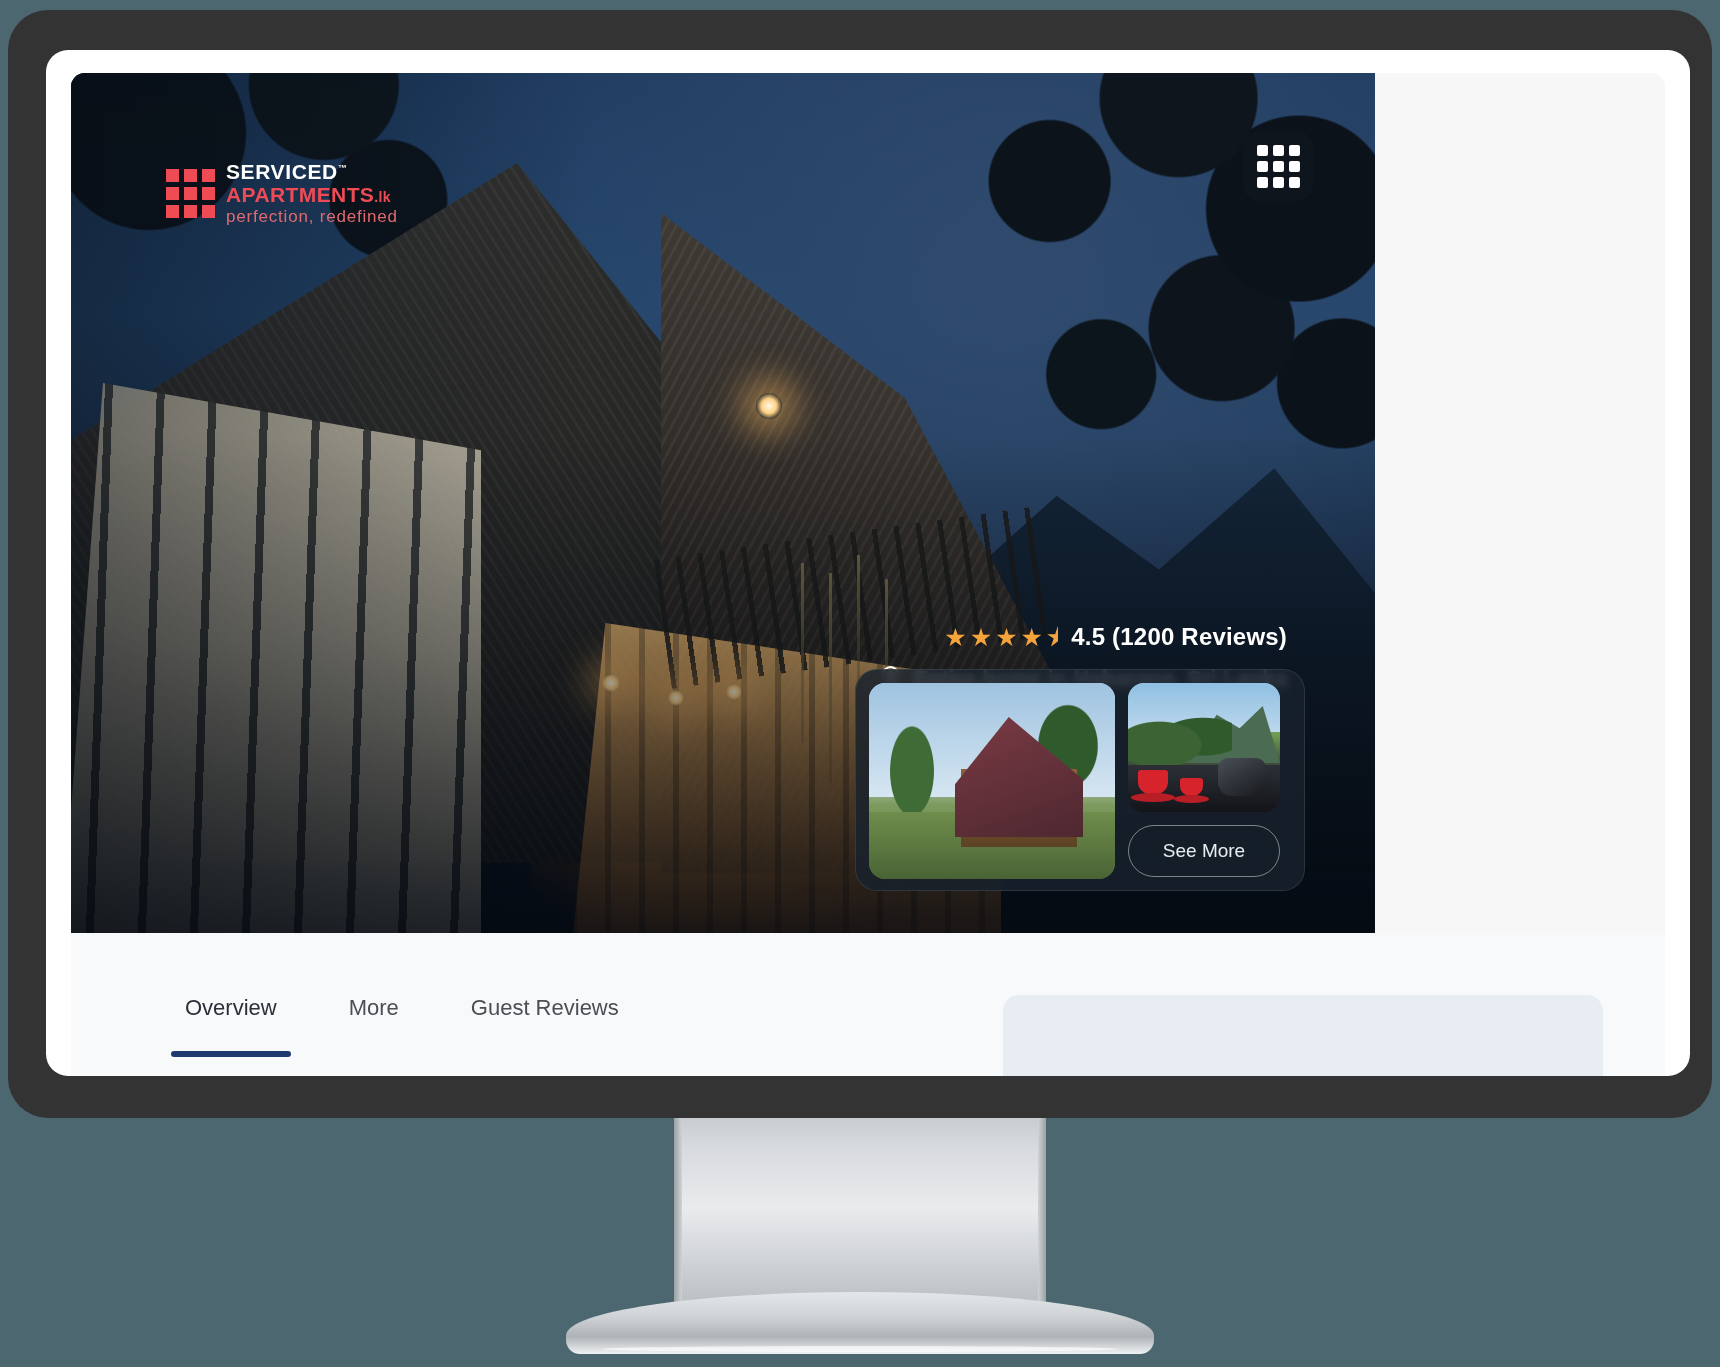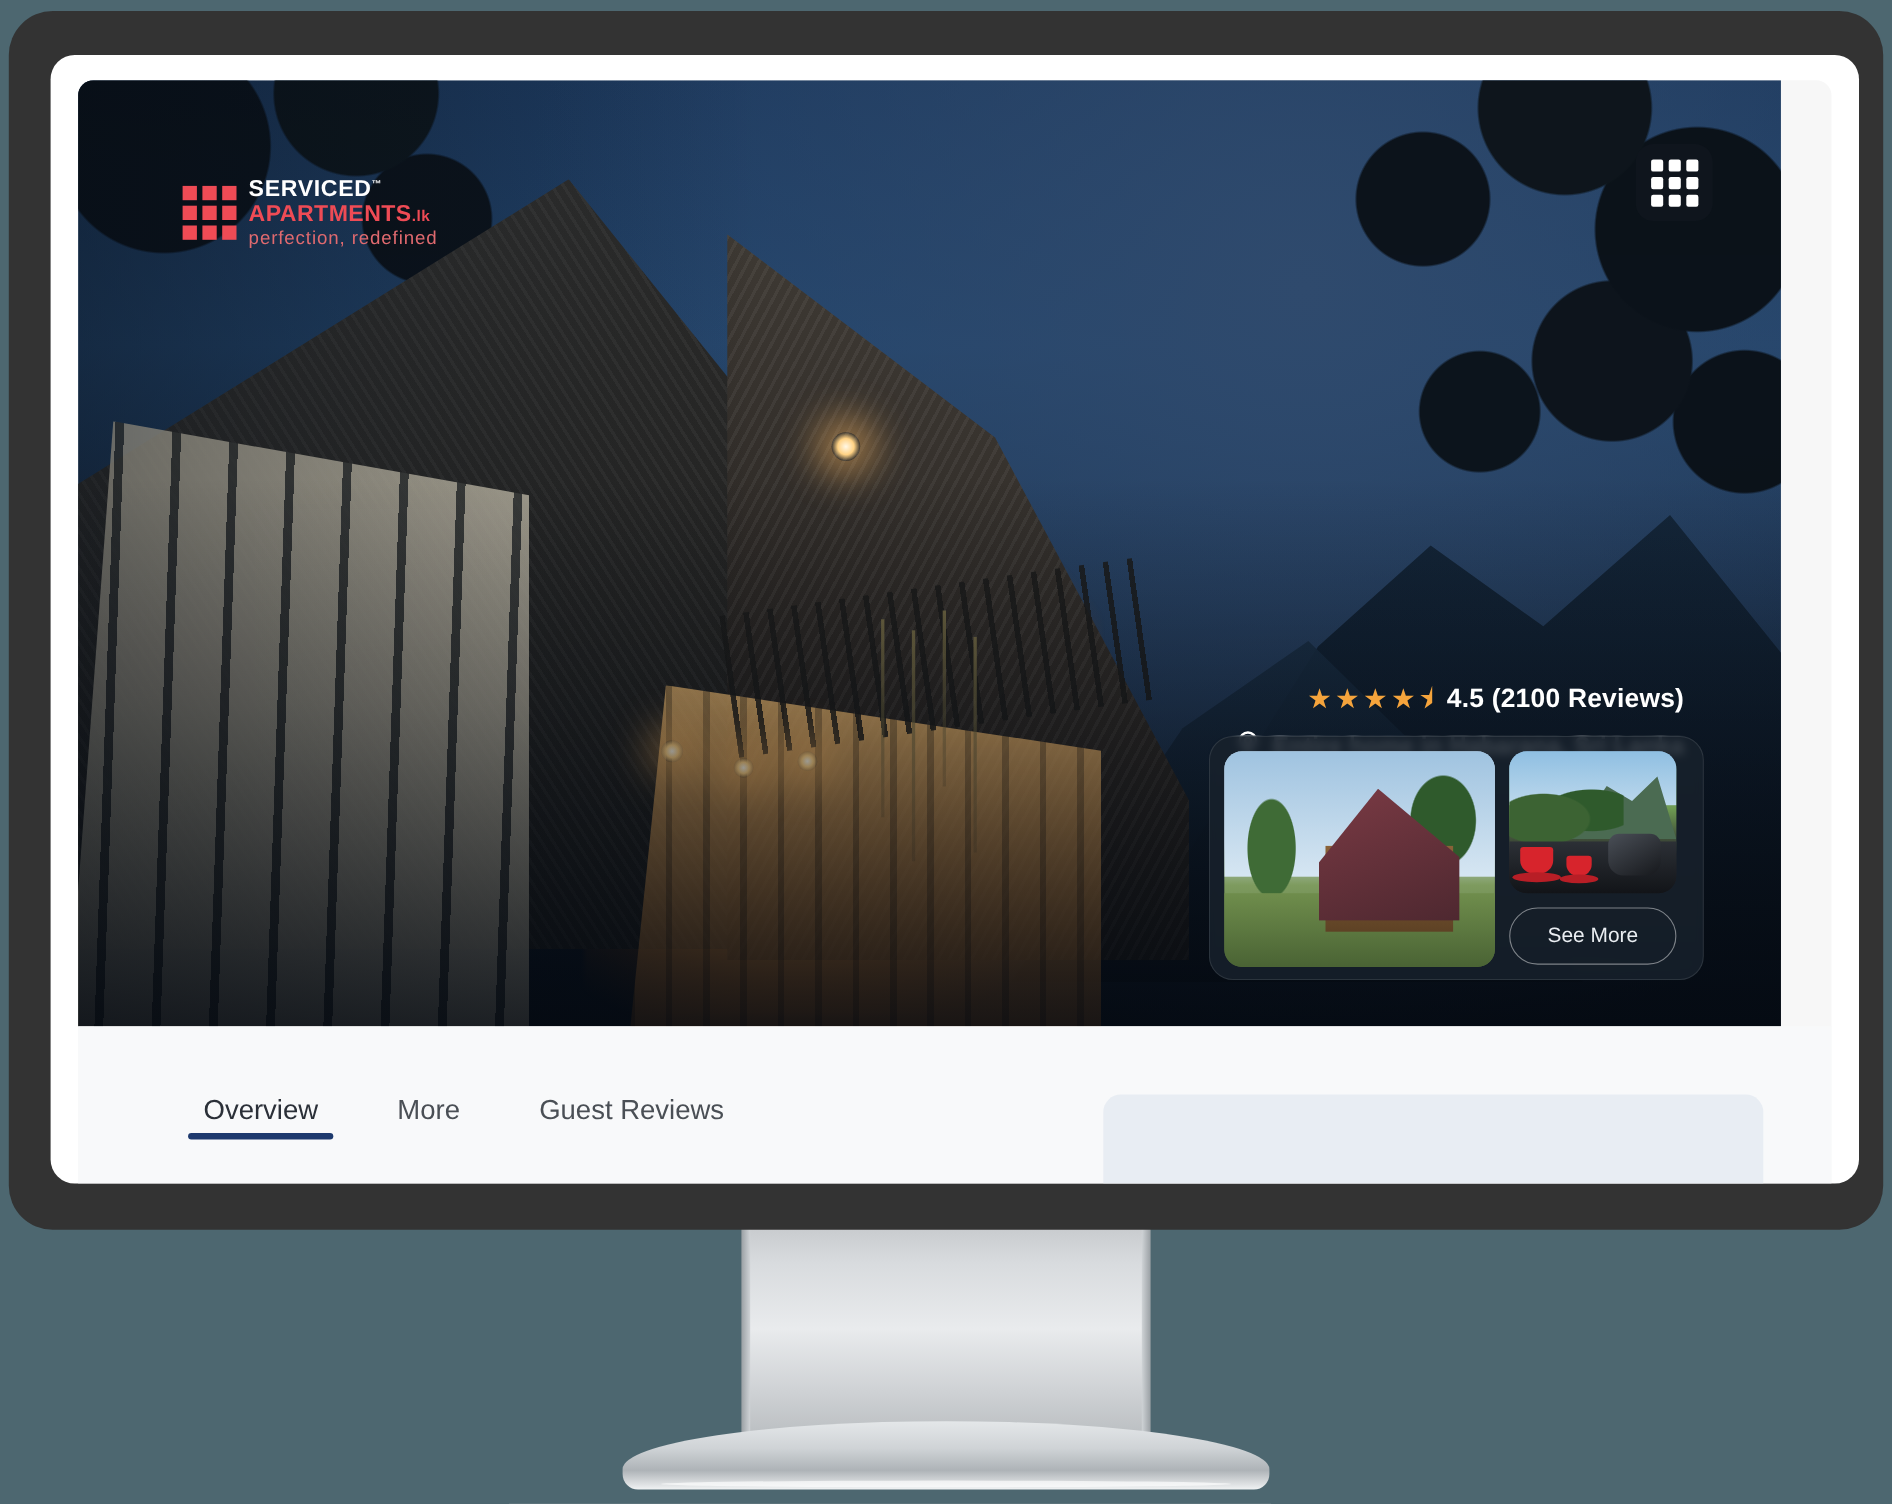--- a/index.html
+++ b/index.html
@@ -51,21 +51,21 @@
     background:linear-gradient(to bottom,#e4e7e9 0%,#cfd3d6 40%,#aeb3b7 72%,#f0f2f3 100%);
     border-radius:50% 50% 14px 14px / 70% 70% 14px 14px;
   }
   #stand-base::after {
     content:""; position:absolute; left:6%; bottom:2px; width:88%; height:6px;
     background:rgba(255,255,255,.65); border-radius:50%;
   }
 
   
   #hero {
-    position:absolute; left:0; top:0; width:1548px; height:860px;
+    position:absolute; left:0; top:0; width:1304px; height:860px;
     overflow:hidden;
     background:
       radial-gradient(circle at 72% 22%, #2f4a6d 0%, rgba(47,74,109,0) 55%),
       linear-gradient(to bottom, #1d3a5f 0%, #23456c 28%, #1c3350 55%, #101c2c 80%, #0a1320 100%);
   }
   
   .mtn { position:absolute; bottom:0; background:#0d1a27; }
   #mtn-right {
     right:-40px; bottom:60px; width:640px; height:460px;
     clip-path:polygon(0% 100%, 28% 38%, 44% 18%, 60% 34%, 78% 12%, 100% 50%, 100% 100%);
@@ -232,21 +232,21 @@
     color:#e9edf1; font-size:19px;
     display:flex; align-items:center; justify-content:center;
     cursor:pointer; background:transparent;
   }
   #gallery-right { display:flex; flex-direction:column; }
 
   
   #content { position:absolute; left:0; top:860px; width:1594px; height:143px; background:#f8f9fa; }
   #tabs { position:absolute; left:100px; top:62px; display:flex; gap:44px; }
   .tab {
-    font-size:25px; color:#4a4f55; padding:0 14px 12px 14px;
+    font-size:22px; color:#4a4f55; padding:0 14px 36px 14px;
     cursor:pointer; position:relative; white-space:nowrap;
   }
   .tab.active { color:#2b3038; }
   .tab.active::after {
     content:""; position:absolute; left:0; right:0; bottom:0; height:6px;
     background:#1e3a6e; border-radius:3px;
   }
   #side-panel {
     position:absolute; right:62px; top:62px; width:600px; height:120px;
     background:#e8edf3; border-radius:16px 16px 0 0;
@@ -326,21 +326,21 @@
 
           <div id="meta-block">
             <div id="rating-row">
               <div id="stars">
                 <span>★</span>
                   <span>★</span>
                   <span>★</span>
                   <span>★</span>
                   <span>⯨</span>
               </div>
-              <span id="rating-text">4.5 (2100 Reviews)</span>
+              <span id="rating-text">4.5 (1200 Reviews)</span>
             </div>
             <div id="location-row">
               <span>
                 <svg width="25" height="25" viewBox="0 0 24 24" fill="none" stroke="#ffffff" stroke-width="2">
                   <circle cx="12" cy="10" r="7.2"></circle>
                     <circle cx="12" cy="10" r="2.6"></circle>
                   <path d="M9.2 15.4 L12 20.5 L14.8 15.4"></path>
                 </svg>
               </span>
               <span id="location-text">Entire home in Habarana, Sri Lanka</span>

